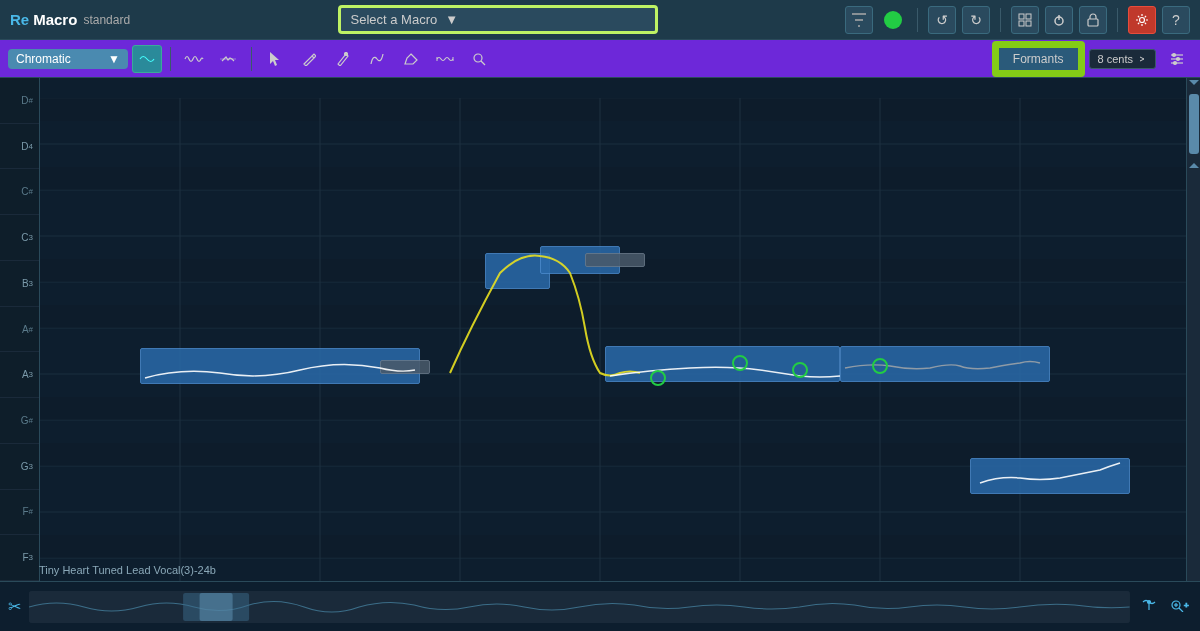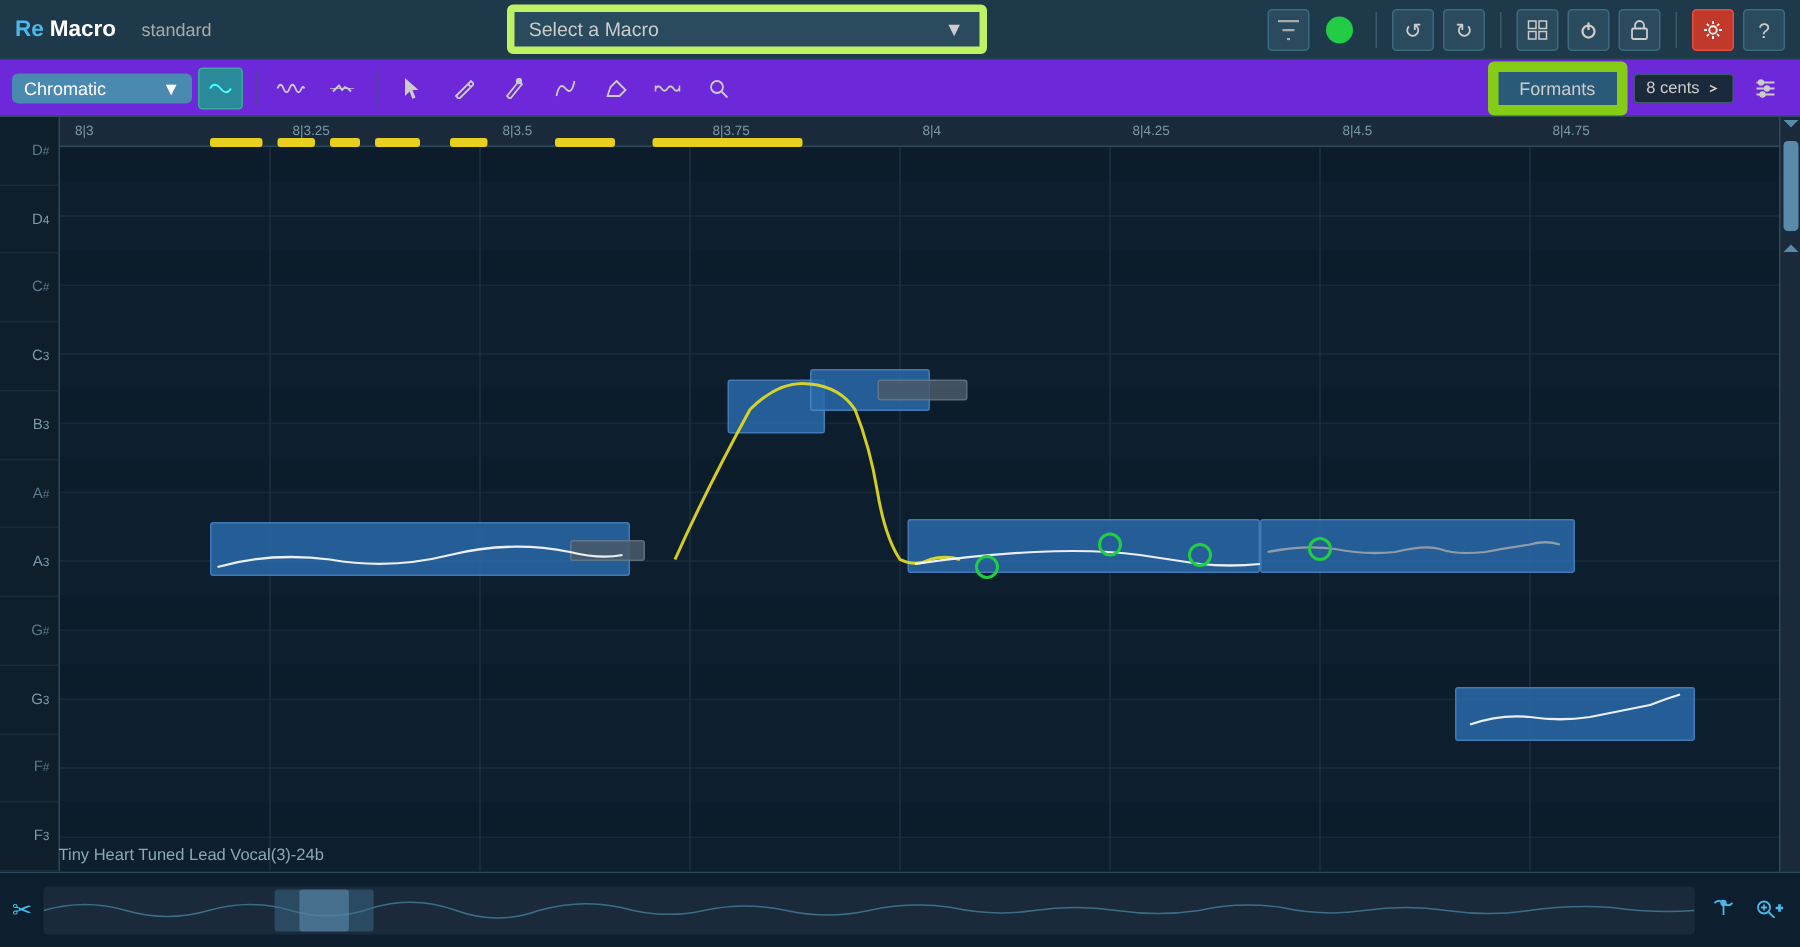--- a/index.html
+++ b/index.html
@@ -25,39 +25,39 @@
       display: flex;
       align-items: center;
       gap: 4px;
       color: #fff;
       font-size: 15px;
       font-weight: bold;
       min-width: 140px;
     }
     .logo .re { color: #4ab8e8; }
     .logo .pitch { color: #fff; }
-    .logo .standard { color: #aaa; font-weight: normal; font-size: 12px; margin-left: 13px; }
+    .logo .standard { color: #aaa; font-weight: normal; font-size: 12px; margin-left: 2px; }
     .macro-select-wrap {
       flex: 1;
       display: flex;
       justify-content: center;
     }
     .macro-select {
       display: flex;
       align-items: center;
       background: #2a4a5e;
-      border: 5px solid #bef264;
+      border: 3px solid #bef264;
       border-radius: 4px;
       padding: 4px 10px;
       min-width: 320px;
       color: #ccc;
       font-size: 13px;
       cursor: pointer;
       gap: 8px;
-      justify-content: space-between;
+      justify-content: flex-start;
     }
     .top-right-controls {
       display: flex;
       align-items: center;
       gap: 6px;
     }
     .top-btn {
       width: 28px;
       height: 28px;
       display: flex;
@@ -452,38 +452,20 @@
     <div class="pitch-label sharp">A<sup style="font-size:8px">#</sup></div>
     <div class="pitch-label">A<sub style="font-size:8px">3</sub></div>
     <div class="pitch-label sharp">G<sup style="font-size:8px">#</sup></div>
     <div class="pitch-label">G<sub style="font-size:8px">3</sub></div>
     <div class="pitch-label sharp">F<sup style="font-size:8px">#</sup></div>
     <div class="pitch-label">F<sub style="font-size:8px">3</sub></div>
   </div>
 
   <div class="piano-roll" id="pianoRoll">
 
-    <div class="time-ruler">
-      <span class="time-mark" style="left:10px">8|3</span>
-      <span class="time-mark" style="left:155px">8|3.25</span>
-      <span class="time-mark" style="left:295px">8|3.5</span>
-      <span class="time-mark" style="left:435px">8|3.75</span>
-      <span class="time-mark" style="left:575px">8|4</span>
-      <span class="time-mark" style="left:715px">8|4.25</span>
-      <span class="time-mark" style="left:855px">8|4.5</span>
-      <span class="time-mark" style="left:995px">8|4.75</span>
-
-      <div class="highlight-bar" style="left:100px; width:35px; top:14px;"></div>
-      <div class="highlight-bar" style="left:145px; width:25px; top:14px;"></div>
-      <div class="highlight-bar" style="left:180px; width:20px; top:14px;"></div>
-      <div class="highlight-bar" style="left:210px; width:30px; top:14px;"></div>
-      <div class="highlight-bar" style="left:260px; width:25px; top:14px;"></div>
-      <div class="highlight-bar" style="left:330px; width:40px; top:14px;"></div>
-      <div class="highlight-bar" style="left:395px; width:100px; top:14px;"></div>
-    </div>
 
     <svg style="position:absolute; top:20px; left:0; width:100%; height:calc(100% - 20px); pointer-events:none;">
 
       <line x1="0" y1="0" x2="1200" y2="0" stroke="#1a2e3e" stroke-width="1"></line>
       <line x1="0" y1="46" x2="1200" y2="46" stroke="#1a2e3e" stroke-width="1"></line>
       <line x1="0" y1="92" x2="1200" y2="92" stroke="#1a2e3e" stroke-width="1"></line>
       <line x1="0" y1="138" x2="1200" y2="138" stroke="#1a2e3e" stroke-width="1"></line>
       <line x1="0" y1="184" x2="1200" y2="184" stroke="#1a2e3e" stroke-width="1"></line>
       <line x1="0" y1="230" x2="1200" y2="230" stroke="#1a2e3e" stroke-width="1"></line>
       <line x1="0" y1="276" x2="1200" y2="276" stroke="#1a2e3e" stroke-width="1"></line>

